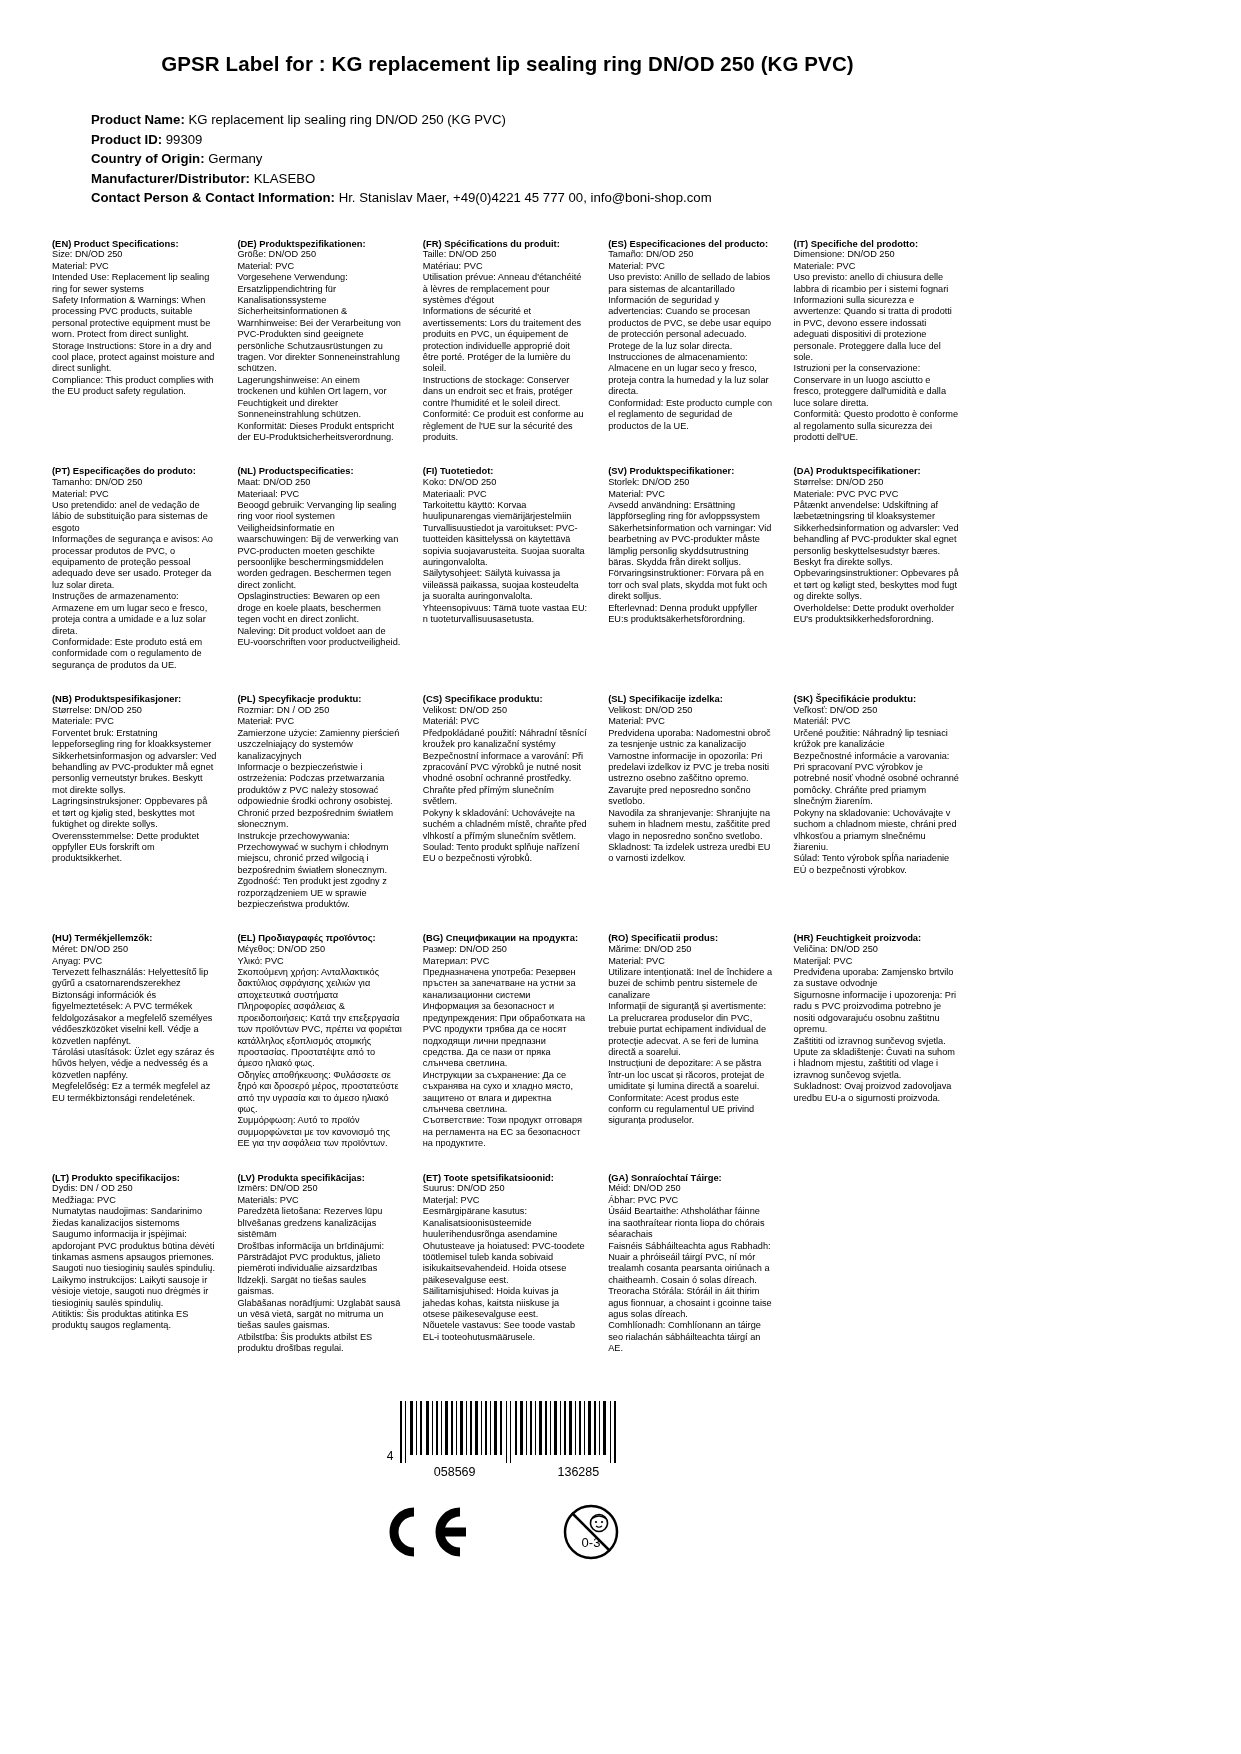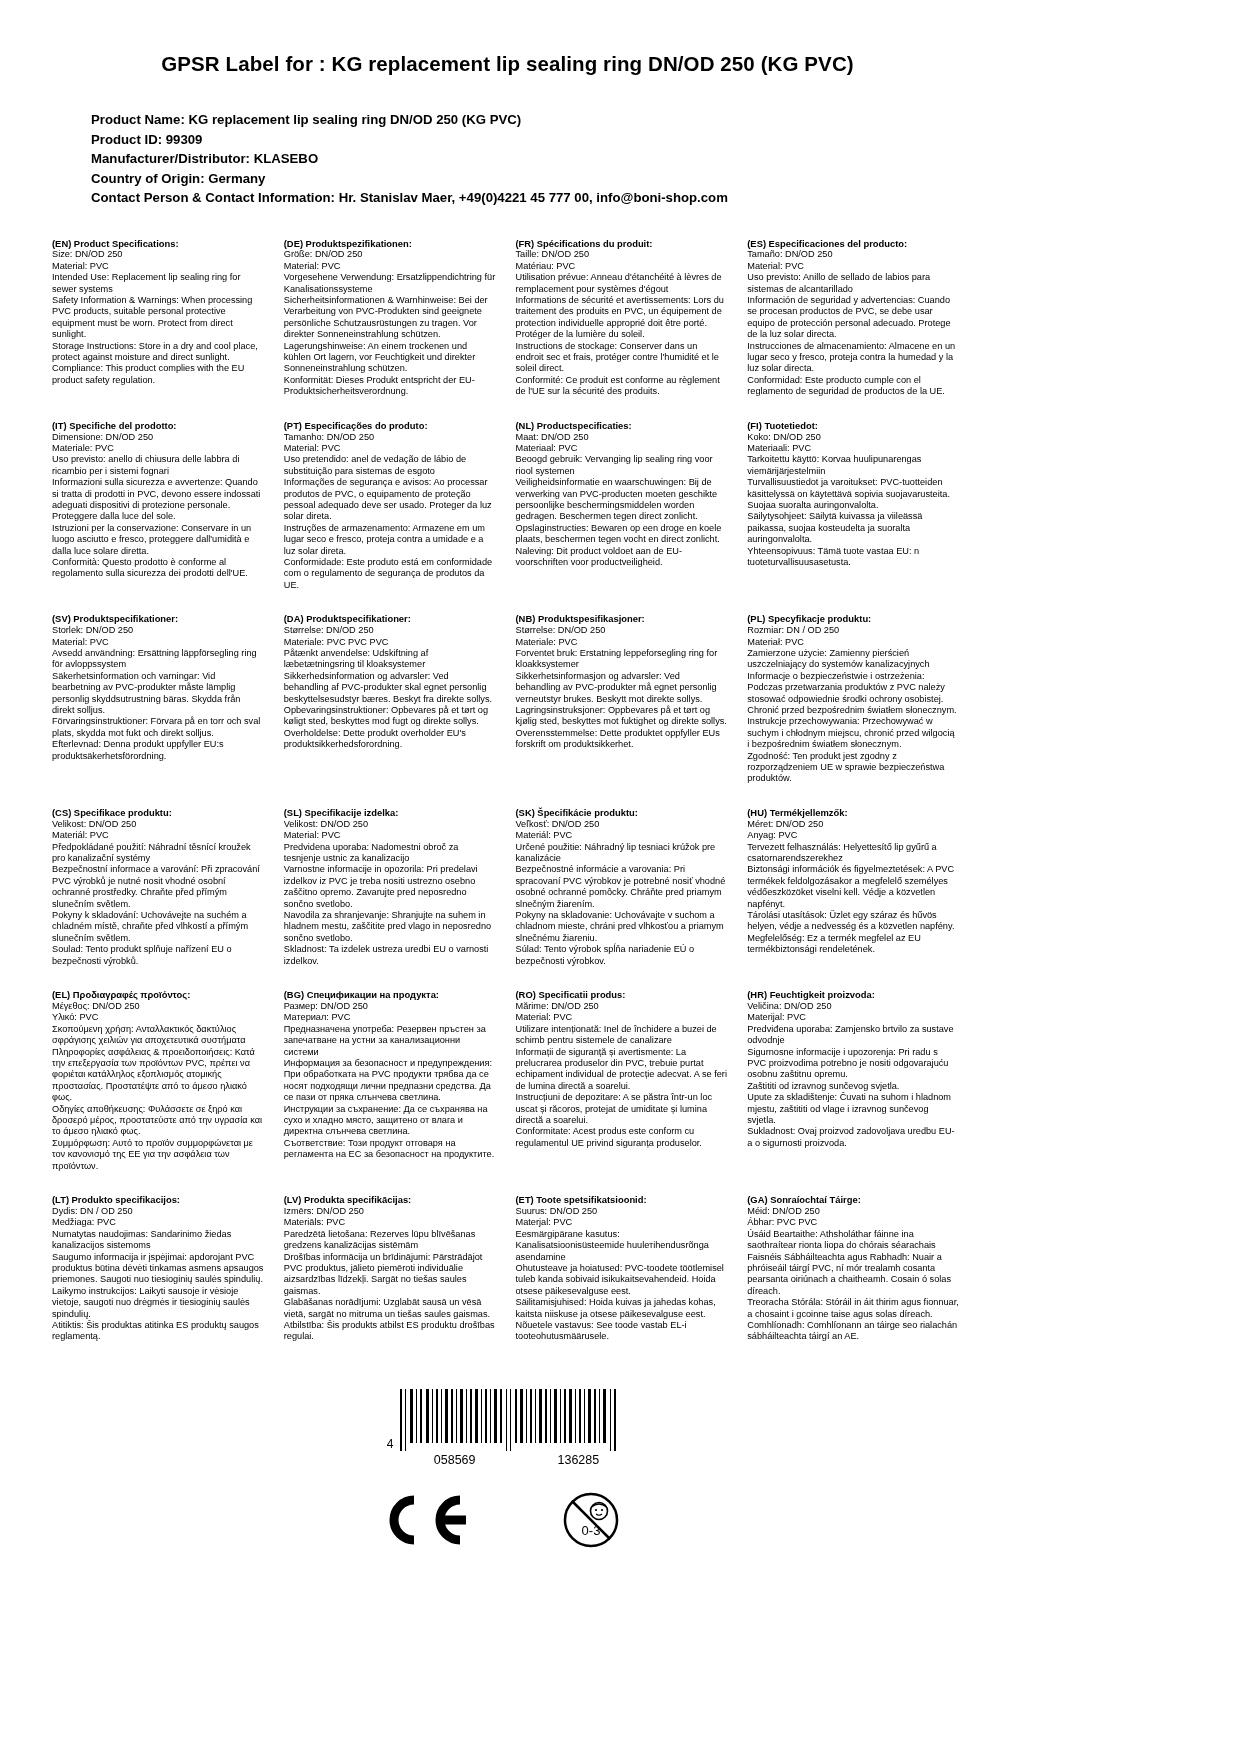--- a/index.html
+++ b/index.html
@@ -33,26 +33,26 @@
   .meta-row {
     font-size: 13.2px;
     line-height: 19.5px;
     white-space: nowrap;
   }
   .meta-label {
     font-weight: bold;
     margin-left: 36px;
   }
   .meta-value {
-    font-weight: bold;
+    font-weight: normal;
     margin-top: 16px;
   }
   .grid {
     display: grid;
-    grid-template-columns: repeat(4, 1fr);
+    grid-template-columns: repeat(5, 1fr);
     column-gap: 16px;
   }
   .cell {
     font-size: 9.2px;
     line-height: 11.4px;
     padding-right: 4px;
     box-sizing: border-box;
     margin-bottom: 22px;
   }
   .cell-title {
@@ -117,26 +117,26 @@
   <div class="meta">
     <div class="meta-row">
       <span class="meta-label">Product Name:</span>
       <span class="meta-value">KG replacement lip sealing ring DN/OD 250 (KG PVC)</span>
     </div>
     <div class="meta-row">
       <span class="meta-label">Product ID:</span>
       <span class="meta-value">99309</span>
     </div>
     <div class="meta-row">
+      <span class="meta-label">Country of Origin:</span>
+      <span class="meta-value">Germany</span>
+    </div>
+    <div class="meta-row">
       <span class="meta-label">Manufacturer/Distributor:</span>
       <span class="meta-value">KLASEBO</span>
-    </div>
-    <div class="meta-row">
-      <span class="meta-label">Country of Origin:</span>
-      <span class="meta-value">Germany</span>
     </div>
     <div class="meta-row">
       <span class="meta-label">Contact Person &amp; Contact Information:</span>
       <span class="meta-value">Hr. Stanislav Maer, +49(0)4221 45 777 00, info@boni-shop.com</span>
     </div>
   </div>
 
   <div class="grid">
 
     <div class="cell">

